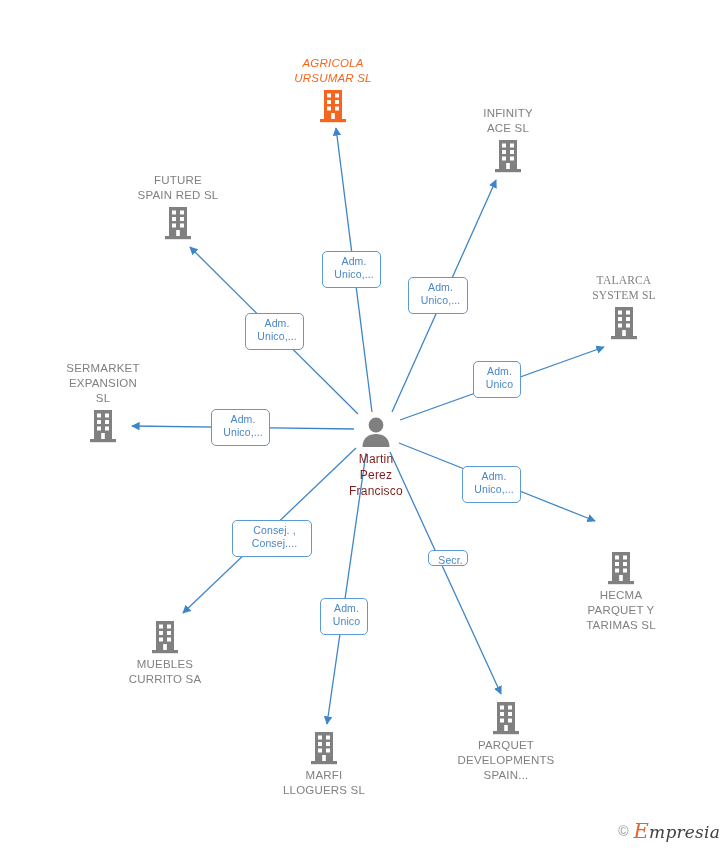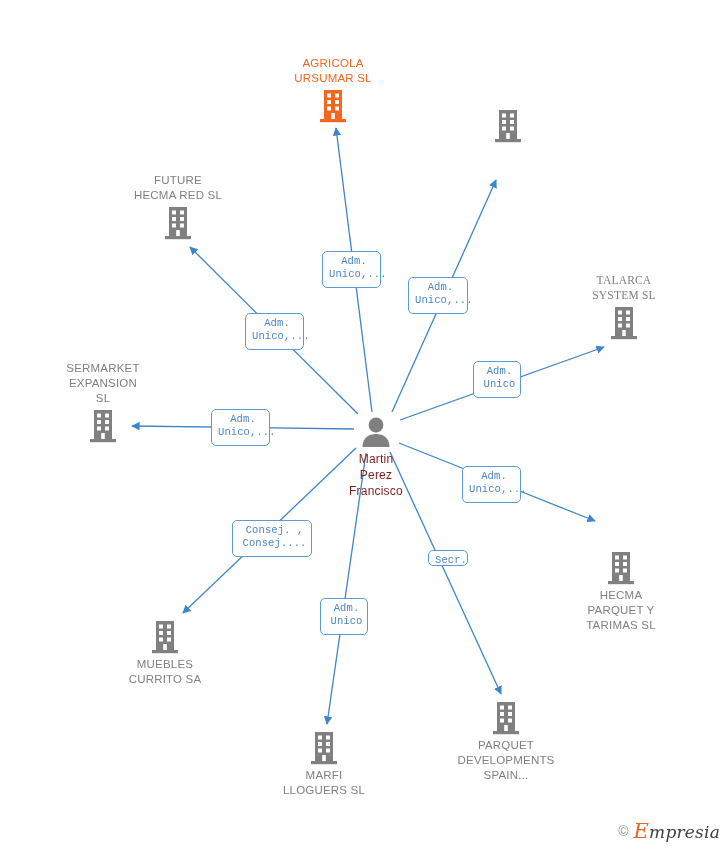--- a/index.html
+++ b/index.html
@@ -60,21 +60,20 @@
     border: 1px solid #5b9bd5;
     border-radius: 5px;
     background: #ffffff;
     color: #4a86c8;
     font-size: 10.5px;
     line-height: 13px;
     text-align: center;
     padding: 3px 1px 4px 6px;
     white-space: pre-line;
     letter-spacing: 0.1px;
-    font-family: Liberation Mono, monospace;
   }
   
   #watermark {
     position: absolute;
     right: 8px;
     bottom: 7px;
     display: flex;
     align-items: center;
     gap: 5px;
     user-select: none;
@@ -111,50 +110,52 @@
         <path d="M 354,429 L 132,426" stroke="#3d85c8" stroke-width="1.3" fill="none" marker-end="url(#arrow)"></path>
         <path d="M 399,443 L 595,521" stroke="#3d85c8" stroke-width="1.3" fill="none" marker-end="url(#arrow)"></path>
         <path d="M 356,448 L 183,613" stroke="#3d85c8" stroke-width="1.3" fill="none" marker-end="url(#arrow)"></path>
         <path d="M 366,453 L 327,724" stroke="#3d85c8" stroke-width="1.3" fill="none" marker-end="url(#arrow)"></path>
         <path d="M 390,452 L 501,694" stroke="#3d85c8" stroke-width="1.3" fill="none" marker-end="url(#arrow)"></path>
       </g>
   </svg>
 
   <div id="nodes-layer">
       <div class="node label-top" style="left: 333px; top: 56px;">
-        <span class="caption" style="color: rgb(244, 102, 30);">AGRICOLA
+        <span class="caption" style="color: rgb(244, 102, 30); font-style: italic;">AGRICOLA
 URSUMAR  SL</span>
         <span class="glyph"><svg width="30" height="34" viewBox="0 0 30 34" xmlns="http://www.w3.org/2000/svg" aria-hidden="true">
             <rect x="6" y="1" width="18" height="29" fill="#f4661e"></rect>
             <rect x="2" y="30" width="26" height="3.2" fill="#f4661e"></rect>
             <rect x="9" y="4.5" width="4" height="4" fill="#ffffff"></rect>
             <rect x="17" y="4.5" width="4" height="4" fill="#ffffff"></rect>
             <rect x="9" y="11" width="4" height="4" fill="#ffffff"></rect>
             <rect x="17" y="11" width="4" height="4" fill="#ffffff"></rect>
             <rect x="9" y="17.5" width="4" height="4" fill="#ffffff"></rect>
             <rect x="17" y="17.5" width="4" height="4" fill="#ffffff"></rect>
             <rect x="13.2" y="24" width="3.6" height="6" fill="#ffffff"></rect>
           </svg></span>
       </div>
       <div class="node label-top" style="left: 508px; top: 106px;">
+        <span class="caption">INFINITY
+ACE  SL</span>
         <span class="glyph"><svg width="30" height="34" viewBox="0 0 30 34" xmlns="http://www.w3.org/2000/svg" aria-hidden="true">
             <rect x="6" y="1" width="18" height="29" fill="#808080"></rect>
             <rect x="2" y="30" width="26" height="3.2" fill="#808080"></rect>
             <rect x="9" y="4.5" width="4" height="4" fill="#ffffff"></rect>
             <rect x="17" y="4.5" width="4" height="4" fill="#ffffff"></rect>
             <rect x="9" y="11" width="4" height="4" fill="#ffffff"></rect>
             <rect x="17" y="11" width="4" height="4" fill="#ffffff"></rect>
             <rect x="9" y="17.5" width="4" height="4" fill="#ffffff"></rect>
             <rect x="17" y="17.5" width="4" height="4" fill="#ffffff"></rect>
             <rect x="13.2" y="24" width="3.6" height="6" fill="#ffffff"></rect>
           </svg></span>
       </div>
       <div class="node label-top" style="left: 178px; top: 173px;">
         <span class="caption">FUTURE
-HECMA RED  SL</span>
+SPAIN RED  SL</span>
         <span class="glyph"><svg width="30" height="34" viewBox="0 0 30 34" xmlns="http://www.w3.org/2000/svg" aria-hidden="true">
             <rect x="6" y="1" width="18" height="29" fill="#808080"></rect>
             <rect x="2" y="30" width="26" height="3.2" fill="#808080"></rect>
             <rect x="9" y="4.5" width="4" height="4" fill="#ffffff"></rect>
             <rect x="17" y="4.5" width="4" height="4" fill="#ffffff"></rect>
             <rect x="9" y="11" width="4" height="4" fill="#ffffff"></rect>
             <rect x="17" y="11" width="4" height="4" fill="#ffffff"></rect>
             <rect x="9" y="17.5" width="4" height="4" fill="#ffffff"></rect>
             <rect x="17" y="17.5" width="4" height="4" fill="#ffffff"></rect>
             <rect x="13.2" y="24" width="3.6" height="6" fill="#ffffff"></rect>

